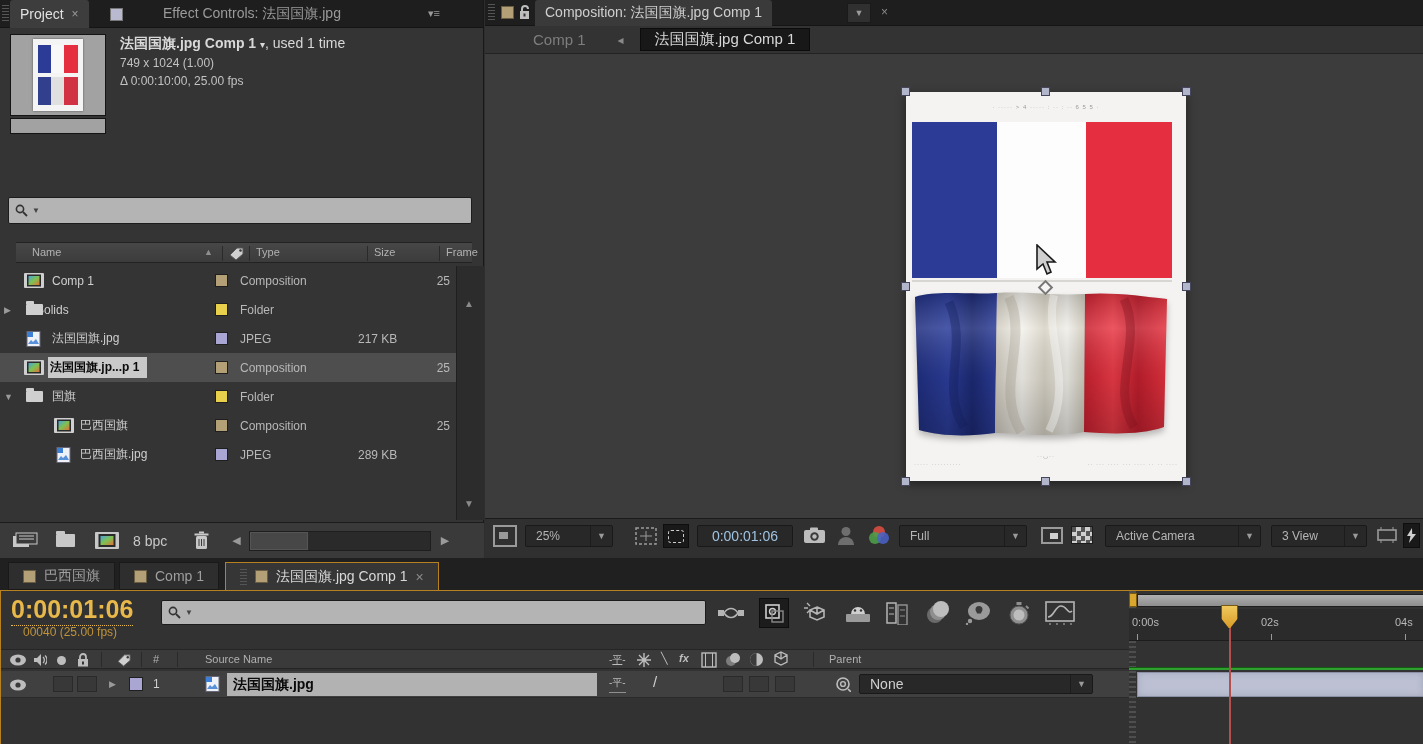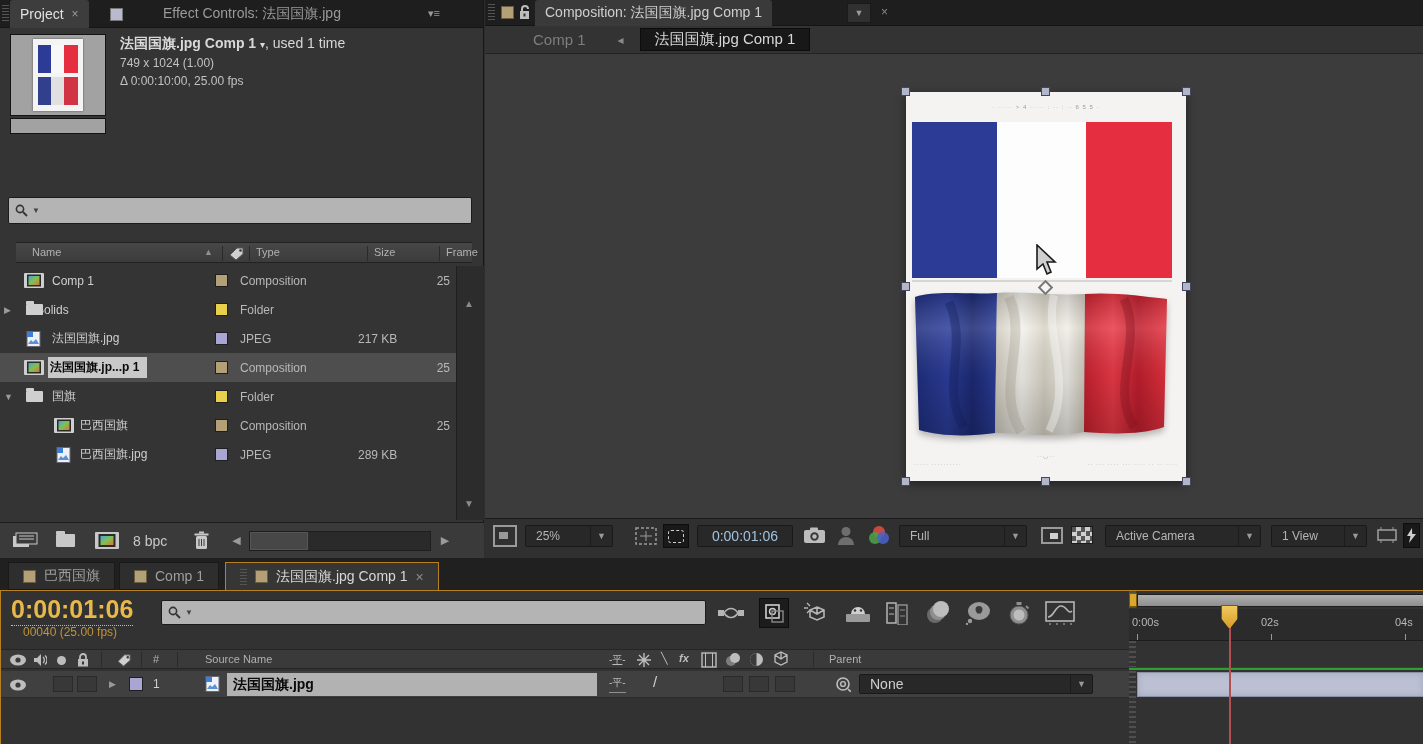--- a/index.html
+++ b/index.html
@@ -382,21 +382,21 @@
     <svg style="left:556px;top:8px" width="22" height="17" viewBox="0 0 22 17">
         <rect x="1" y="1" width="20" height="15" fill="none" stroke="#9a9a9a" stroke-width="2"></rect>
         <rect x="9" y="6" width="8" height="6" fill="#cfcfcf"></rect>
       </svg>
     <div style="left:586px;top:7px;width:22px;height:18px;position:absolute;border:1px solid #1c1c1c;background:repeating-conic-gradient(#cfcfcf 0 25%,#555 0 50%) 0 0/9px 9px"></div>
     <div class="btn-dd" style="left:620px;width:156px">
       <span style="padding-left:10px">Active Camera</span>
       <span class="dd-caret">▼</span>
     </div>
     <div class="btn-dd" style="left:786px;width:96px">
-      <span style="padding-left:10px">1 View</span>
+      <span style="padding-left:10px">3 View</span>
       <span class="dd-caret">▼</span>
     </div>
     <svg style="left:892px;top:7px" width="20" height="18" viewBox="0 0 20 18">
         <rect x="1" y="4" width="18" height="10" fill="none" stroke="#9a9a9a" stroke-width="1.6"></rect>
         <line x1="4" y1="1" x2="4" y2="4" stroke="#9a9a9a"></line>
         <line x1="16" y1="1" x2="16" y2="4" stroke="#9a9a9a"></line>
         <line x1="4" y1="14" x2="4" y2="17" stroke="#9a9a9a"></line>
         <line x1="16" y1="14" x2="16" y2="17" stroke="#9a9a9a"></line>
       </svg>
     <div style="left:918px;top:4px;width:17px;height:25px;position:absolute;border:1px solid #0e0e0e;background:#191919;display:flex;align-items:center;justify-content:center">

